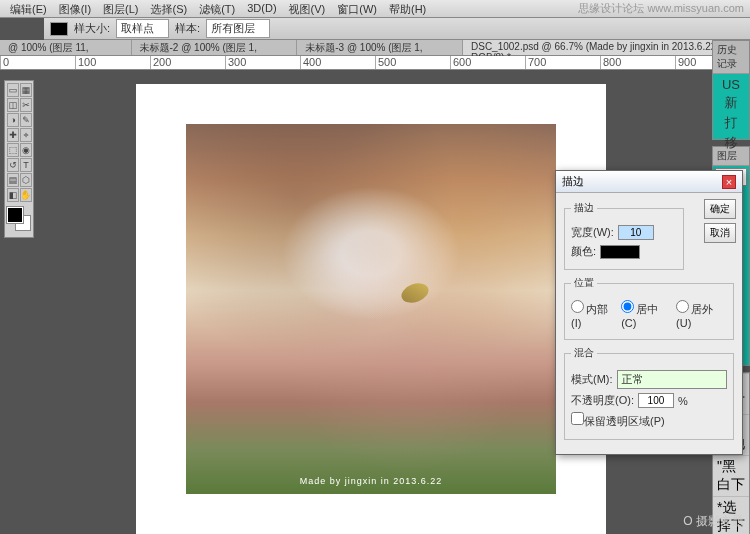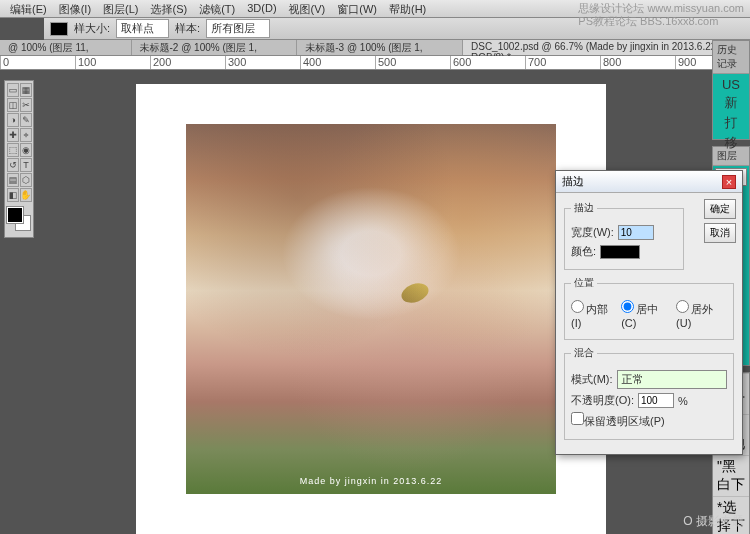--- a/index.html
+++ b/index.html
@@ -35,21 +35,21 @@
 .layers .dd{border:1px solid #888;background:#fff;padding:1px 4px;margin:2px;font-size:10px;}
 .operations{background:#d4d4d4;border:1px solid #888;}
 .operations .op{padding:2px 4px;font-size:14px;border-top:1px solid #bbb;}
 .dialog{position:absolute;top:170px;left:555px;width:188px;background:#ececec;border:1px solid #666;box-shadow:2px 2px 8px rgba(0,0,0,.4);}
 .dialog-title{background:linear-gradient(#fff,#dde5f0);padding:3px 6px;display:flex;justify-content:space-between;align-items:center;border-bottom:1px solid #aaa;}
 .dialog-title .close{width:14px;height:14px;background:#d44;color:#fff;text-align:center;line-height:12px;border:1px solid #a22;}
 .dialog-body{padding:8px;position:relative;}
 .fieldset{border:1px solid #bbb;padding:6px;margin-bottom:6px;}
 .fieldset legend{padding:0 3px;font-size:10px;color:#333;}
 .row{display:flex;align-items:center;gap:4px;margin:4px 0;font-size:10px;color:#333;}
-.row input[type=text]{border:1px solid #888;padding:1px 2px;width:36px;font-size:10px;}
+.row input[type=text]{border:1px solid #888;padding:1px 2px;width:36px;font-size:10px;text-align:center;}
 .row .swatch{width:40px;height:14px;background:#000;border:1px solid #888;}
 .row input[type=radio]{margin-right:2px;}
 .row .dd{border:1px solid #888;background:#e8ffe0;padding:1px 4px;flex:1;}
 .btns{position:absolute;top:6px;right:6px;display:flex;flex-direction:column;gap:4px;}
 .btns button{width:32px;padding:2px;border:1px solid #888;background:linear-gradient(#fdfdfd,#e0e0e0);font-size:10px;}
 .watermark{position:absolute;top:2px;right:6px;color:#999;font-size:10px;text-align:left;line-height:1.2;}
 .footer-wm{position:absolute;bottom:4px;right:6px;color:#ccc;font-size:12px;}
 </style>
 </head>
 <body>
@@ -60,21 +60,20 @@
   <span>图层(L)</span>
   <span>选择(S)</span>
   <span>滤镜(T)</span>
   <span>3D(D)</span>
   <span>视图(V)</span>
   <span>窗口(W)</span>
   <span>帮助(H)</span>
 </div>
 <div class="watermark">
   <div>思缘设计论坛 www.missyuan.com</div>
-  <div><span>PS教程论坛</span> <span>BBS.16xx8.com</span></div>
 </div>
 
 <div class="optbar">
   <div class="swatch"></div>
   <span>样大小:</span>
   <span class="dd">取样点</span>
   <span>样本:</span>
   <span class="dd">所有图层</span>
 </div>
 

